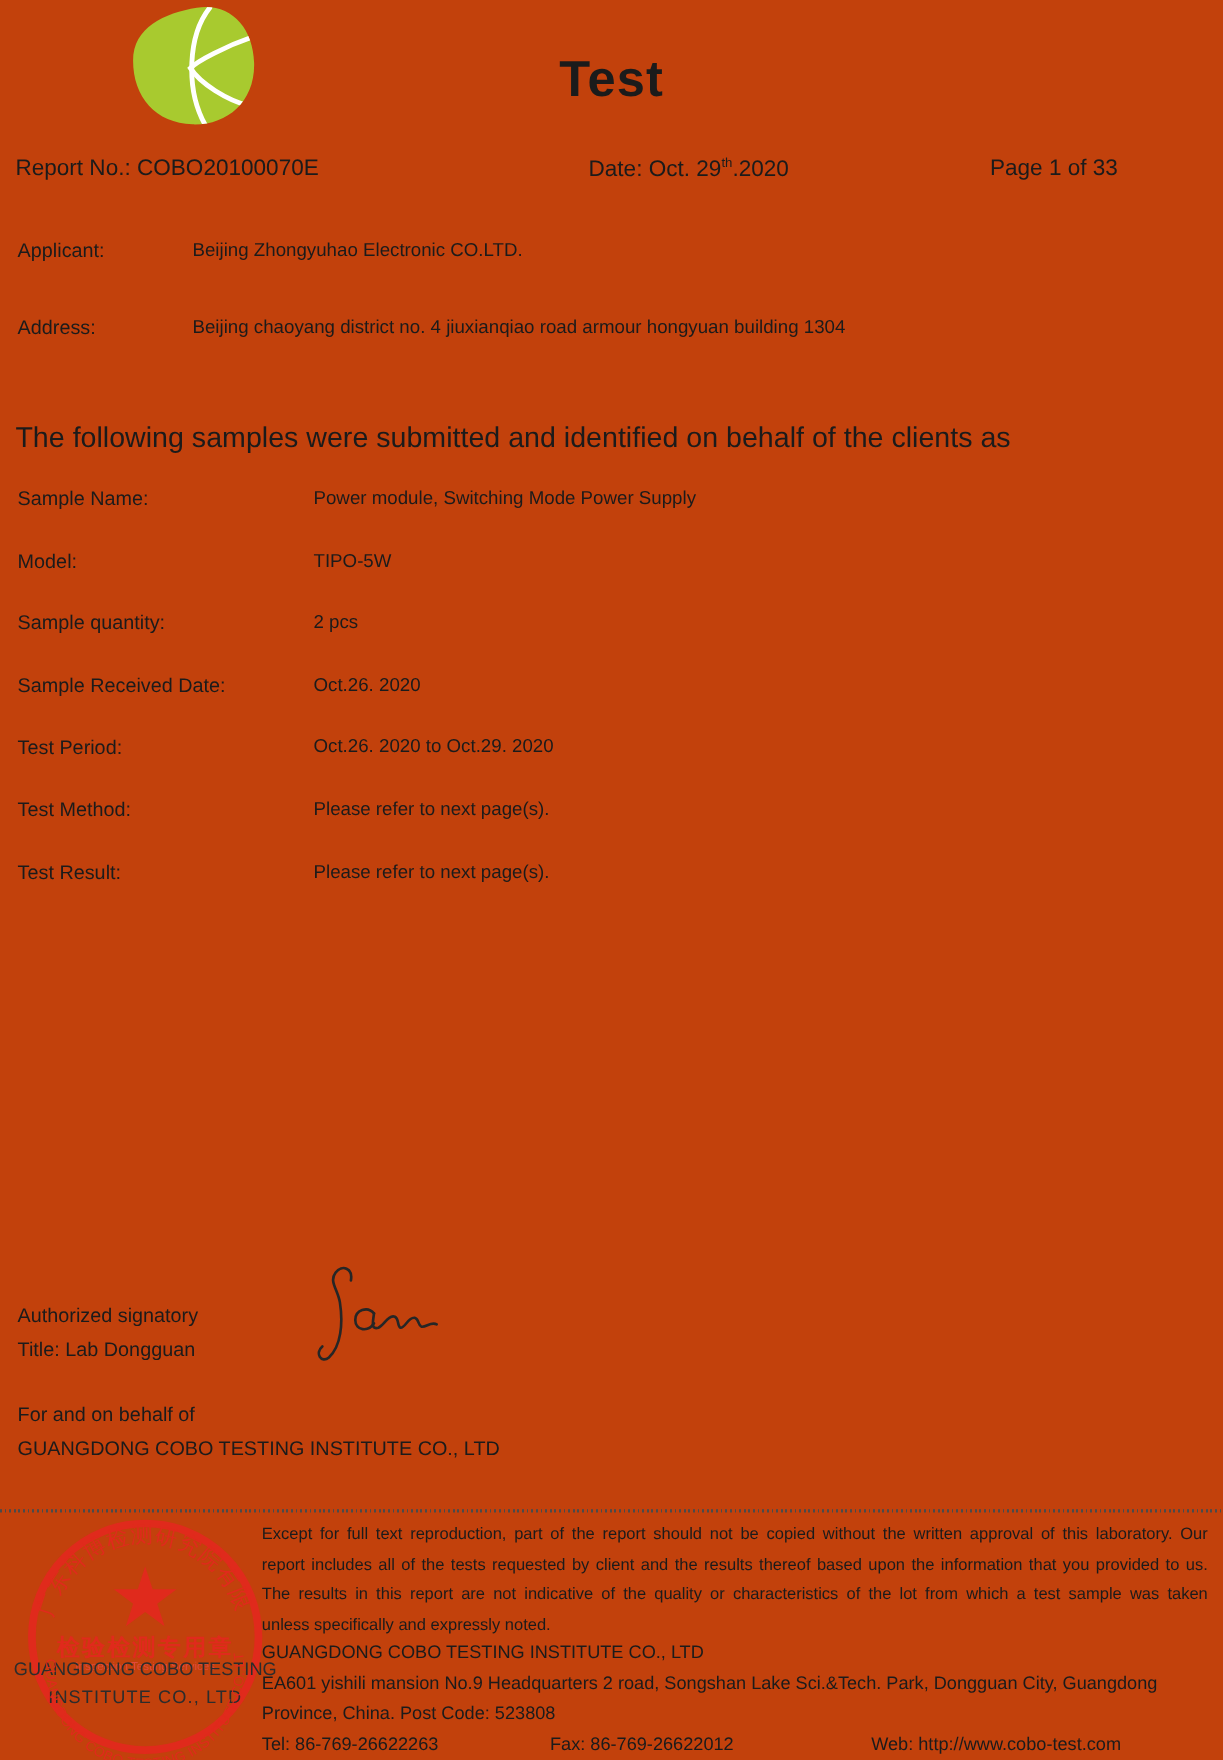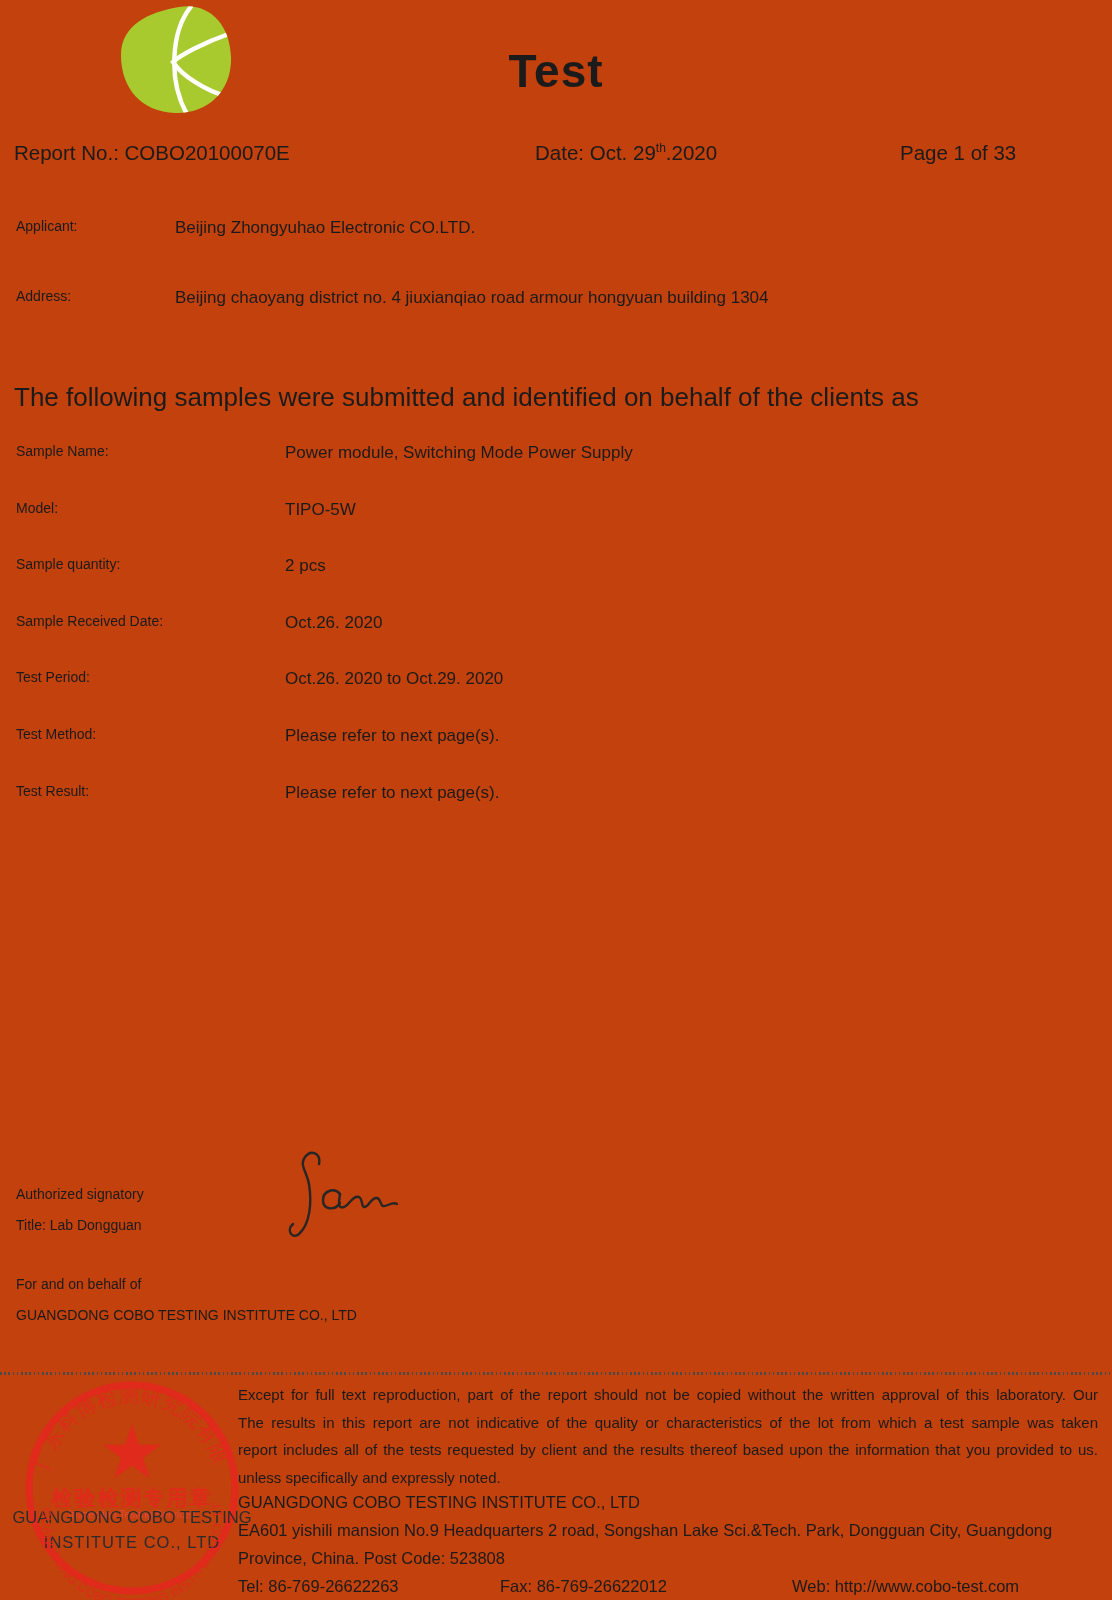--- a/index.html
+++ b/index.html
@@ -11,21 +11,21 @@
   .abs{position:absolute;}
   
   .logo{position:absolute;left:118px;top:4px;width:116px;height:112px;}
   .title{
     position:absolute;left:0;top:44px;width:100%;display:flex;justify-content:center;gap:48px;
     font-size:46px;font-weight:bold;letter-spacing:1px;margin:0;
   }
   .hdr{font-size:20.5px;top:141px;}
   .hdr sup{font-size:12px;}
   
-  .row-label{position:absolute;font-size:14px;}
+  .row-label{position:absolute;font-size:18px;}
   .row-value{position:absolute;font-size:17px;}
   .intro{position:absolute;left:14px;top:382px;font-size:26px;}
   
   .sig-svg{position:absolute;left:283px;top:1150px;width:120px;height:100px;}
   
   .dotted{
     position:absolute;left:0;right:0;top:1372px;height:3px;
     background-image:repeating-linear-gradient(90deg,#4a4a4a 0 1.6px,transparent 1.6px 4.2px);
   }
   
@@ -126,22 +126,22 @@
     <text x="120" y="142" font-size="10.5" fill="#e0493c" text-anchor="middle">Inspection Testing Services</text>
     <text x="120" y="147" font-size="16.5" fill="#2c2c2c" text-anchor="middle">GUANGDONG COBO TESTING</text>
     <text x="120" y="172" font-size="16.5" fill="#2c2c2c" text-anchor="middle" letter-spacing="1">INSTITUTE CO., LTD</text>
     <text font-size="12.5" fill="#e02a1c" letter-spacing="0.4">
       <textPath href="#arcBottom" startOffset="4">GUANGDONG COBO TESTING INSTITUTE CO.,LTD</textPath>
     </text>
   </svg>
 
   <div class="ftext disc" style="top:1381px;">
     <div class="just">Except for full text reproduction, part of the report should not be copied without the written approval of this laboratory. Our</div>
+    <div class="just">report includes all of the tests requested by client and the results thereof based upon the information that you provided to us.</div>
     <div class="just">The results in this report are not indicative of the quality or characteristics of the lot from which a test sample was taken</div>
-    <div class="just">report includes all of the tests requested by client and the results thereof based upon the information that you provided to us.</div>
     <div>unless specifically and expressly noted.</div>
   </div>
 
   <div class="fline" style="left:238px;top:1493px;">GUANGDONG COBO TESTING INSTITUTE CO., LTD</div>
   <div class="fline" style="left:238px;top:1521px;">EA601 yishili mansion No.9 Headquarters 2 road, Songshan Lake Sci.&amp;Tech. Park, Dongguan City, Guangdong</div>
   <div class="fline" style="left:238px;top:1549px;">Province, China. Post Code: 523808</div>
 
   <div class="contact">
     <span class="fline" style="left:238px;top:1577px;"><span>Tel: </span><span>86-769-26622263</span></span>
     <span class="fline" style="left:500px;top:1577px;"><span>Fax: </span><span>86-769-26622012</span></span>

